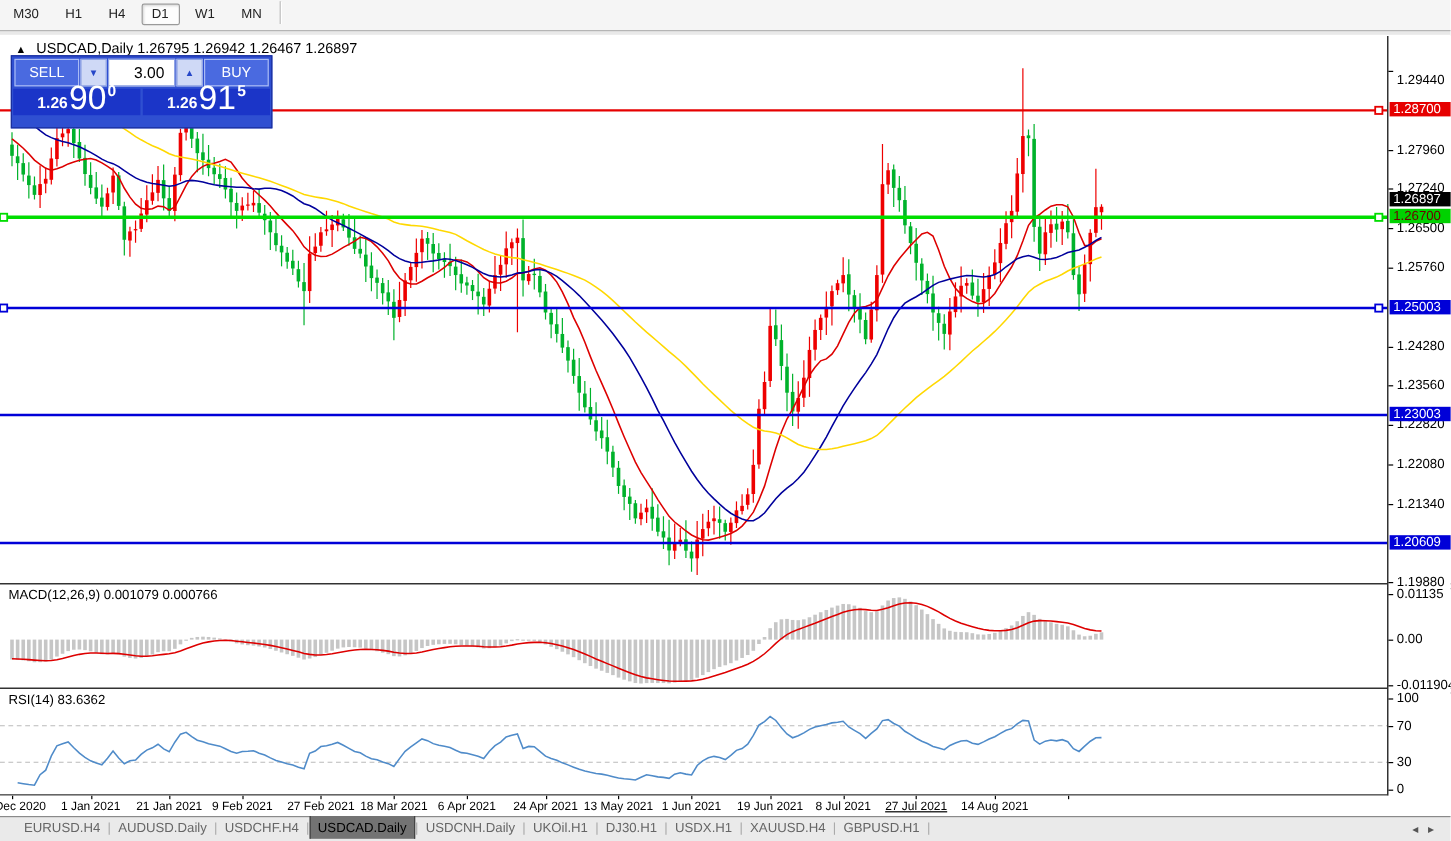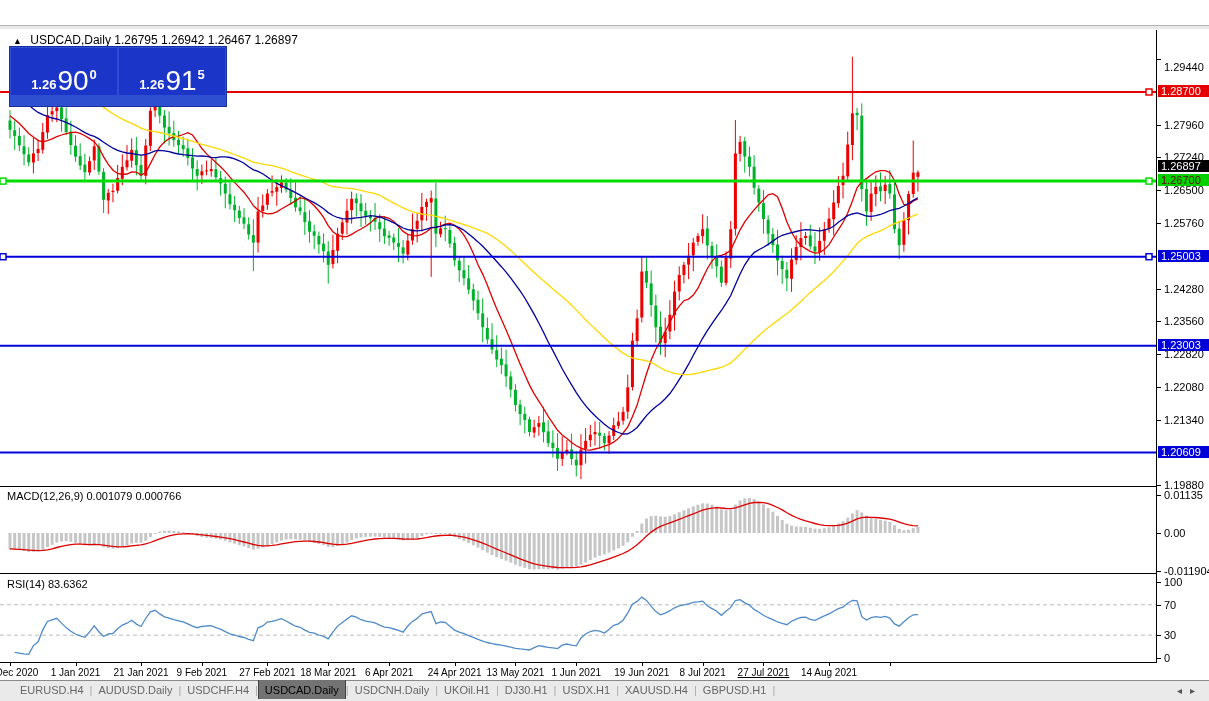--- a/index.html
+++ b/index.html
@@ -35,41 +35,42 @@
   
   .trade-panel{position:absolute;left:9px;top:46px;width:216px;height:59px;background:#2f4fd1;
                border:1px solid #1a2f9e;z-index:6;padding:0;}
   .tp-row1{display:flex;align-items:center;height:25px;margin:1px 1px 0 1px;}
   .tp-btn{width:52px;height:21px;margin:1px;background:#4a6ae0;border:1px solid #a9bbf5;color:#fff;
           font-size:12px;text-align:center;line-height:21px;cursor:pointer;}
   .tp-spin{width:20px;height:21px;margin:1px 0;background:#cfd9f6;border:1px solid #8fa3e4;color:#2647c8;
            font-size:8px;text-align:center;line-height:21px;cursor:pointer;}
   .tp-vol{flex:1;height:21px;margin:1px;background:#fff;border:1px solid #8fa3e4;color:#000;
           font-size:13px;text-align:right;line-height:21px;padding-right:8px;}
-  .tp-row2{display:flex;height:47px;margin:1px;}
+  .tp-row2{display:flex;height:22px;margin:1px;}
   .tp-price{flex:1;background:#1b35c8;color:#fff;display:flex;align-items:flex-end;
             justify-content:center;cursor:pointer;padding-bottom:1px;}
   .tp-price+.tp-price{margin-left:2px;}
   .tp-small{font-size:13px;font-weight:bold;margin:0 1px 2px 0;}
   .tp-big{font-size:28px;line-height:26px;font-weight:normal;}
   .tp-sup{font-size:13px;font-weight:bold;margin:0 0 12px 1px;}
   
   .tabbar{position:absolute;left:0;top:680px;width:1209px;height:21px;background:#eaeaea;
           border-top:1px solid #8a8a8a;font-size:11px;color:#666;}
   .tab{display:inline-block;padding:3px 6px;cursor:pointer;vertical-align:top;}
   .tab.active{background:#737373;color:#000;border-left:1px solid #444;border-right:1px solid #444;
               margin-top:-1px;padding-top:4px;}
   .tab-sep{display:inline-block;color:#aaa;vertical-align:top;padding-top:3px;}
   .tab-arrows{position:absolute;right:6px;top:4px;color:#555;font-size:10px;letter-spacing:8px;cursor:pointer;}
 </style>
 </head>
 <body>
 
 <div class="app">
 
+  <div class="toolbar" id="toolbar"><span class="tf-btn">M30</span><span class="tf-btn">H1</span><span class="tf-btn">H4</span><span class="tf-btn active">D1</span><span class="tf-btn">W1</span><span class="tf-btn">MN</span><span class="tb-sep"></span></div>
   <div class="groove"></div>
 
   <svg id="main-plot" class="plot" style="top:30px" width="1156" height="456">
       <line x1="10" y1="80.29203874267233" x2="10" y2="108.6030881188099" stroke="#00b22b" stroke-width="1"></line>
       <rect x="8.5" y="90.51047280934877" width="3" height="9.339927190651338" fill="#00b22b"></rect>
       <line x1="14.68" y1="90.60735747597828" x2="14.68" y2="119.96057500600371" stroke="#00b22b" stroke-width="1"></line>
       <rect x="13.18" y="100.25607292599865" width="3" height="5.680618311394753" fill="#00b22b"></rect>
       <line x1="19.36" y1="97.60967837078557" x2="19.36" y2="121.16993321855769" stroke="#00b22b" stroke-width="1"></line>
       <rect x="17.86" y="105.92999673855753" width="3" height="9.516403261442846" fill="#00b22b"></rect>
       <line x1="24.04" y1="105.2326183890307" x2="24.04" y2="135.45956418157508" stroke="#00b22b" stroke-width="1"></line>
@@ -677,20 +678,27 @@
     </svg>
   <div class="bottom-line" style="top:662px"></div>
 
   <div class="chart-title">
     <span class="mark">▲</span>
     <span>USDCAD,Daily</span>
     <span style="margin-left:0">1.26795 1.26942 1.26467 1.26897</span>
   </div>
 
   <div class="trade-panel">
+    <div class="tp-row1">
+      <div class="tp-btn">SELL</div>
+      <div class="tp-spin">▼</div>
+      <div class="tp-vol">3.00</div>
+      <div class="tp-spin">▲</div>
+      <div class="tp-btn">BUY</div>
+    </div>
     <div class="tp-row2">
       <div class="tp-price">
         <span class="tp-small">1.26</span>
         <span class="tp-big">90</span>
         <span class="tp-sup">0</span>
       </div>
       <div class="tp-price">
         <span class="tp-small">1.26</span>
         <span class="tp-big">91</span>
         <span class="tp-sup">5</span>

